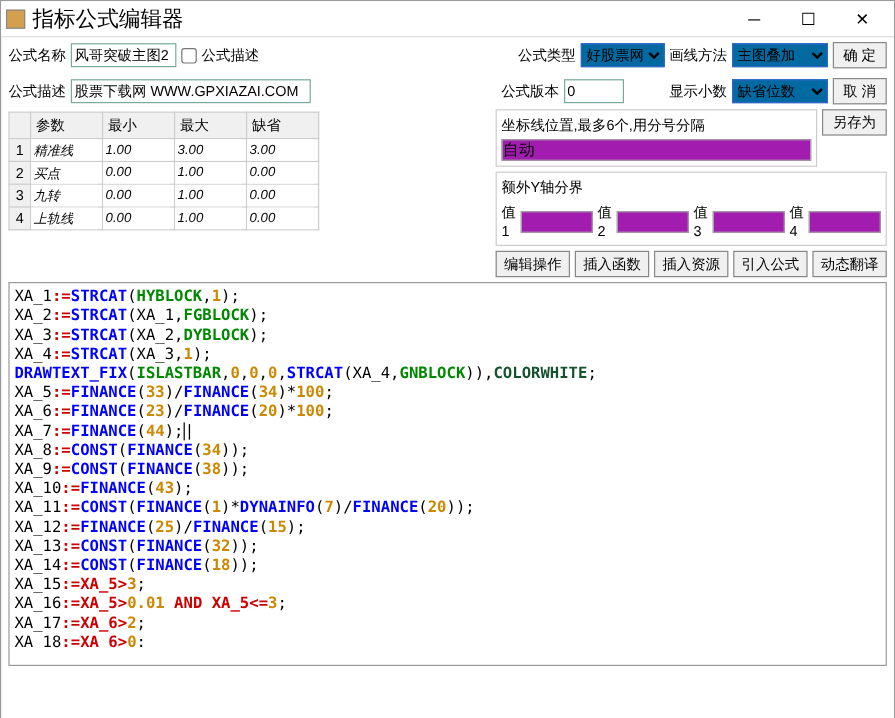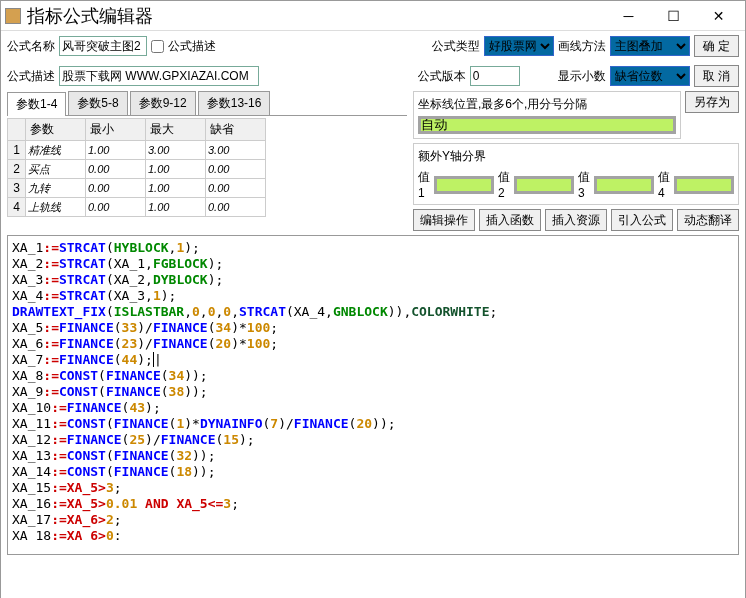--- a/index.html
+++ b/index.html
@@ -22,21 +22,21 @@
 .tabs { display: flex; border-bottom: 1px solid #999; }
 .tab { padding: 3px 8px; border: 1px solid #999; border-bottom: none; background: #e8e8e8; margin-right: 2px; cursor: pointer; font-size: 12px; }
 .tab.active { background: #fff; position: relative; top: 1px; }
 .paramtable { border-collapse: collapse; margin-top: 2px; }
 .paramtable th, .paramtable td { border: 1px solid #ccc; padding: 0; font-size: 12px; font-weight: normal; text-align: left; }
 .paramtable th { background: #f0f0f0; padding: 2px 4px; }
 .paramtable input { border: none; width: 56px; height: 18px; padding: 0 2px; font-size: 11px; font-style: italic; }
 .paramtable .numcol { width: 18px; text-align: center; background: #f0f0f0; }
 .rightbox { border: 1px solid #ccc; padding: 4px; margin-bottom: 4px; font-size: 12px; }
 .rightbox .hdr { margin-bottom: 3px; }
-.rightbox input[type="text"] { border: 3px solid #a3a3a3; width: 100%; height: 18px; background: #bef264; }
+.rightbox input[type="text"] { border: 1px solid #a3a3a3; width: 100%; height: 18px; background: #a21caf; }
 .axisrow { display: flex; gap: 4px; align-items: center; margin-top: 4px; }
 .axisrow input { width: 36px; height: 18px; border: 1px solid #999; }
 .btnrow { display: flex; gap: 4px; margin-top: 4px; }
 .btnrow .btn { flex: 1; padding: 0 4px; }
 .editor { margin: 4px 6px; border: 1px solid #999; height: 320px; overflow-y: scroll; background: #fff; padding: 4px; font-family: Consolas, monospace; font-size: 13px; line-height: 16px; white-space: pre; }
 .statusrow { display: flex; align-items: center; padding: 2px 6px; gap: 4px; margin-top: 48px; }
 .statusrow .stxt { flex: 1; border: 1px solid #ccc; padding: 2px; background: #f8f8f8; font-size: 12px; }
 .footer { height: 58px; background: #1e5a9e; display: flex; align-items: center; padding: 0 10px; color: #fff; font-size: 32px; font-weight: bold; font-style: italic; }
 .footer .logo { width: 44px; height: 44px; border-radius: 50%; background: #d4a017; margin: 0 12px; display: flex; align-items: center; justify-content: center; font-size: 20px; }
 .kw-blue { color: #0000ff; font-weight: bold; }
@@ -79,26 +79,20 @@
     <label>公式版本</label>
     <input type="text" style="width: 50px;" value="0">
     <span style="width:30px"></span>
     <label>显示小数</label>
     <select style="width:80px" class="dropdown-blue"><option>缺省位数</option></select>
     <button class="btn">取  消</button>
   </div>
 
   <div class="midbody">
     <div class="leftcol">
-      <div class="tabs">
-        <div class="tab active">参数1-4</div>
-        <div class="tab">参数5-8</div>
-        <div class="tab">参数9-12</div>
-        <div class="tab">参数13-16</div>
-      </div>
       <table class="paramtable">
         <tbody>
             <tr>
           <th class="numcol"></th>
           <th style="width:60px">参数</th>
           <th style="width:60px">最小</th>
           <th style="width:60px">最大</th>
           <th style="width:60px">缺省</th>
         </tr>
         </tbody>

